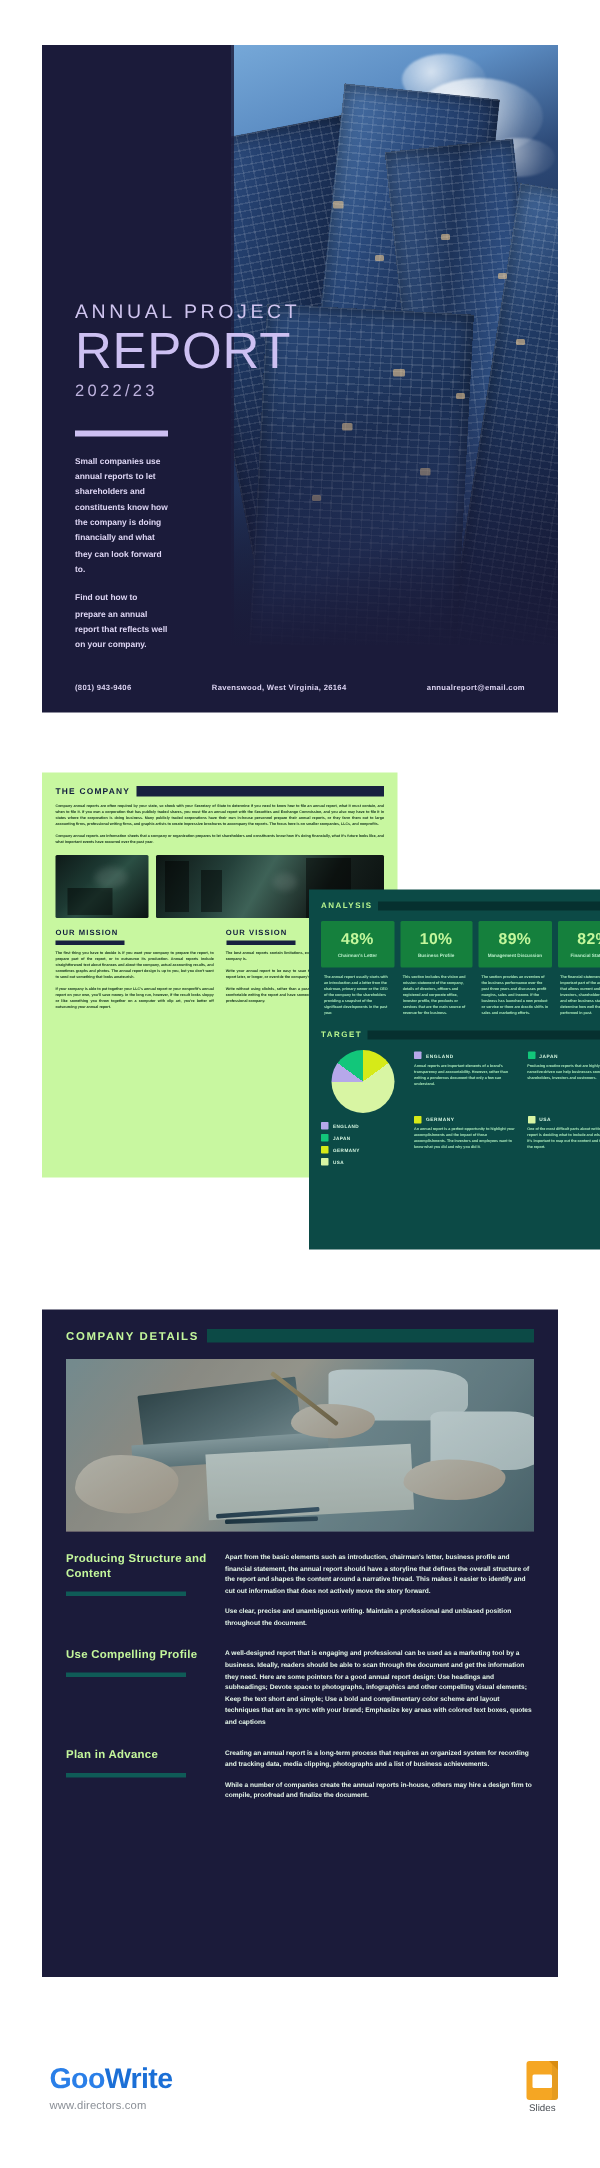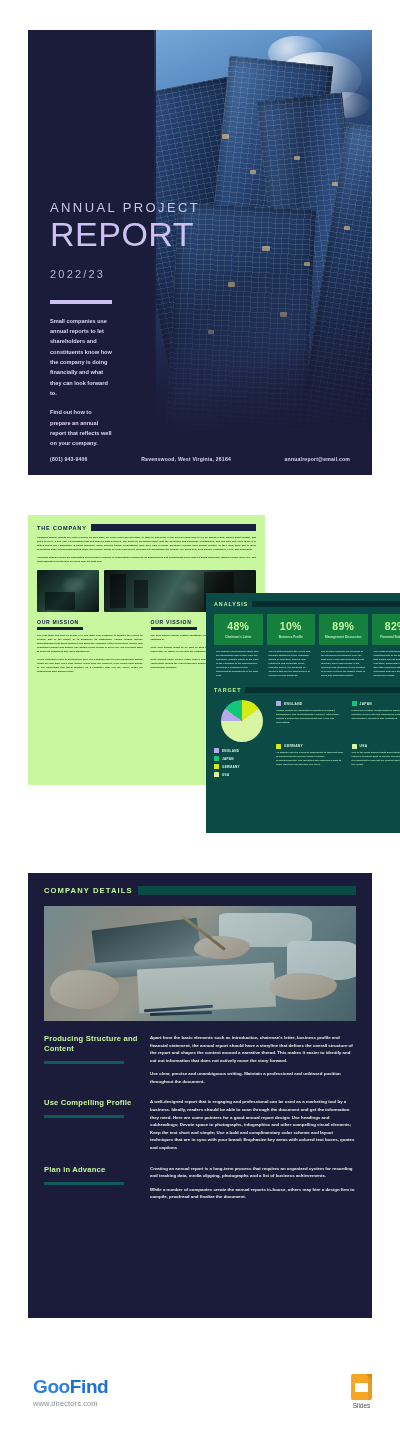--- a/index.html
+++ b/index.html
@@ -66,21 +66,21 @@
   }
   .cover-text { position: absolute; left: 22px; top: 170px; width: 196px; z-index: 6; }
   .kicker {
     font-size: 13px; letter-spacing: 2.4px; color: #cfc4ef; font-weight: 400;
     white-space: nowrap;
   }
   .bigtitle {
     font-size: 34px; letter-spacing: .5px; color: #cdc0f2; line-height: 1.02;
     margin-top: 2px;
   }
-  .year { font-size: 11px; letter-spacing: 2.2px; color: #bdb2dd; margin-top: 16px; }
+  .year { font-size: 11px; letter-spacing: 2.2px; color: #bdb2dd; margin-top: 3px; }
   .rule-lav { width: 62px; height: 4px; background: #cdc0f2; margin-top: 20px; }
   .cover-para {
     font-size: 5.6px; line-height: 1.85; color: #ded6f4; width: 62px;
     margin-top: 12px; font-weight: 700;
   }
   .cover-para.second { margin-top: 9px; }
   .cover-contact {
     position: absolute; left: 0; bottom: 13px; width: 344px; z-index: 7;
     display: flex; justify-content: space-between; padding: 0 22px;
     font-size: 5.1px; font-weight: 700; color: #dcd4f2; letter-spacing: .2px;
@@ -471,20 +471,20 @@
     </div>
     <div class="p3-right">
       <div class="p3-para">Creating an annual report is a long-term process that requires an organized system for recording and tracking data, media clipping, photographs and a list of business achievements.</div>
       <div class="p3-para"> While a number of companies create the annual reports in-house, others may hire a design firm to compile, proofread and finalize the document.</div>
     </div>
   </div>
 </div>
 
 <div id="footer">
   <div class="brand">
-    <div class="brand-word"><span>Goo</span><span class="alt">Find</span></div>
+    <div class="brand-word"><span>Goo</span><span class="alt">Write</span></div>
     <div class="brand-url">www.directors.com</div>
   </div>
   <div class="slides-badge">
     <div class="slides-tile"></div>
     <div class="slides-cap">Slides</div>
   </div>
 </div>
 
 </body></html>

